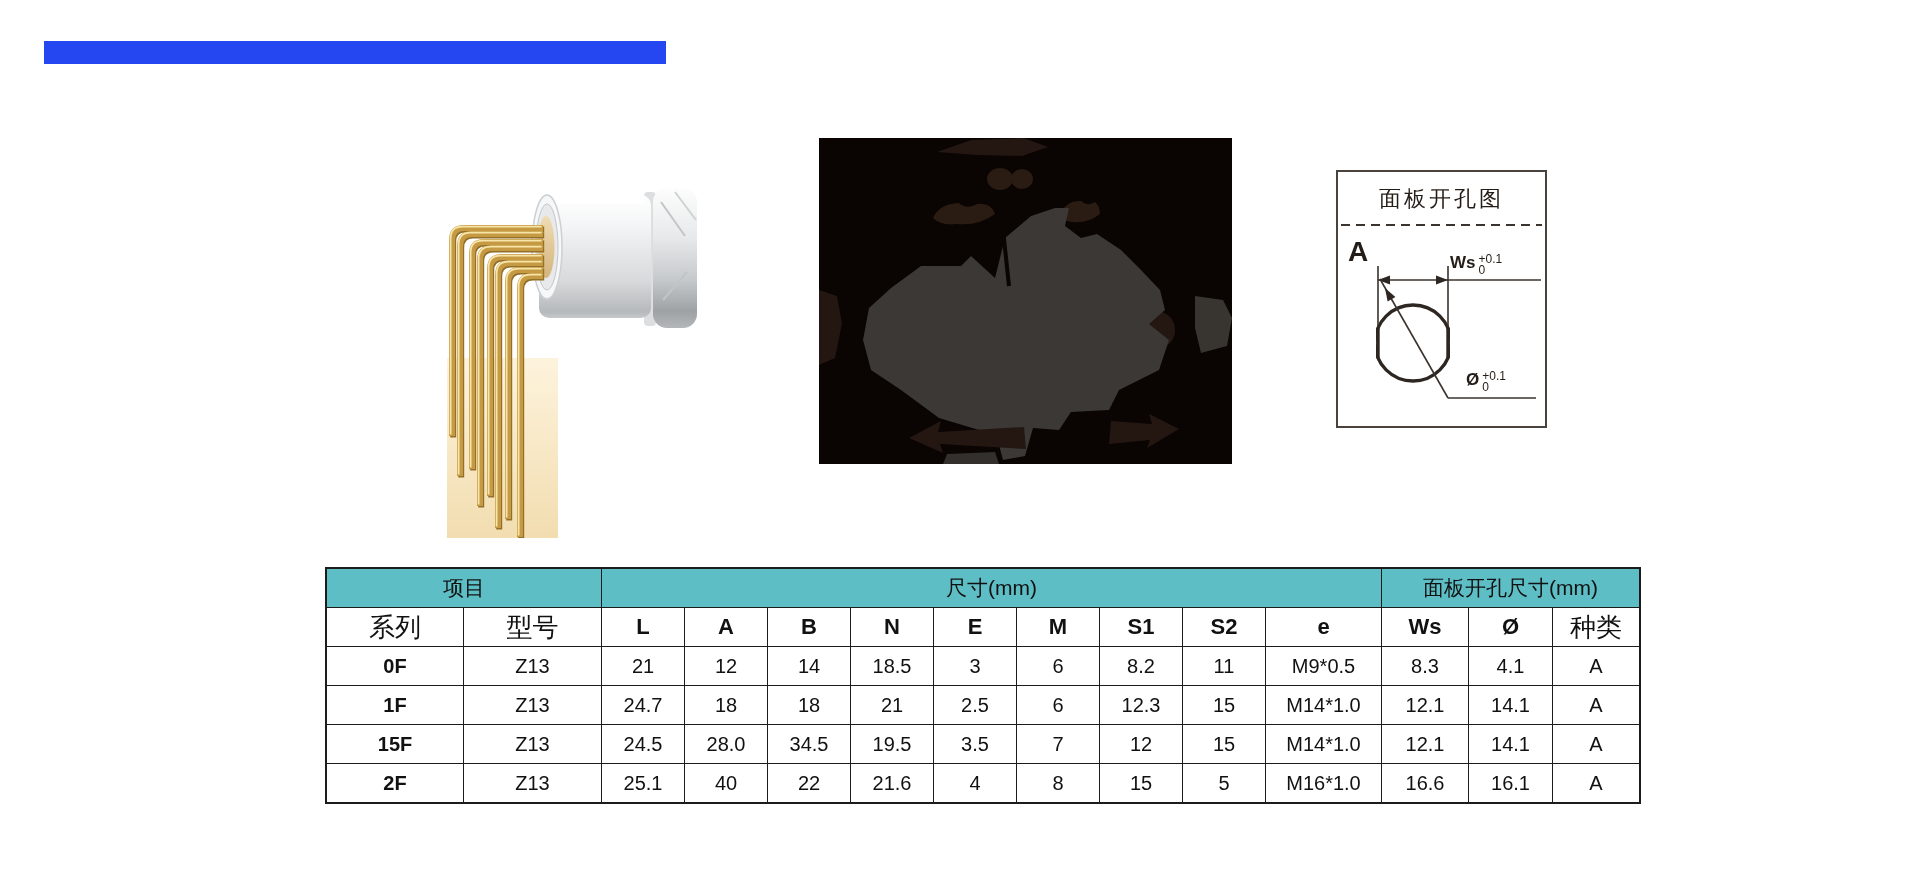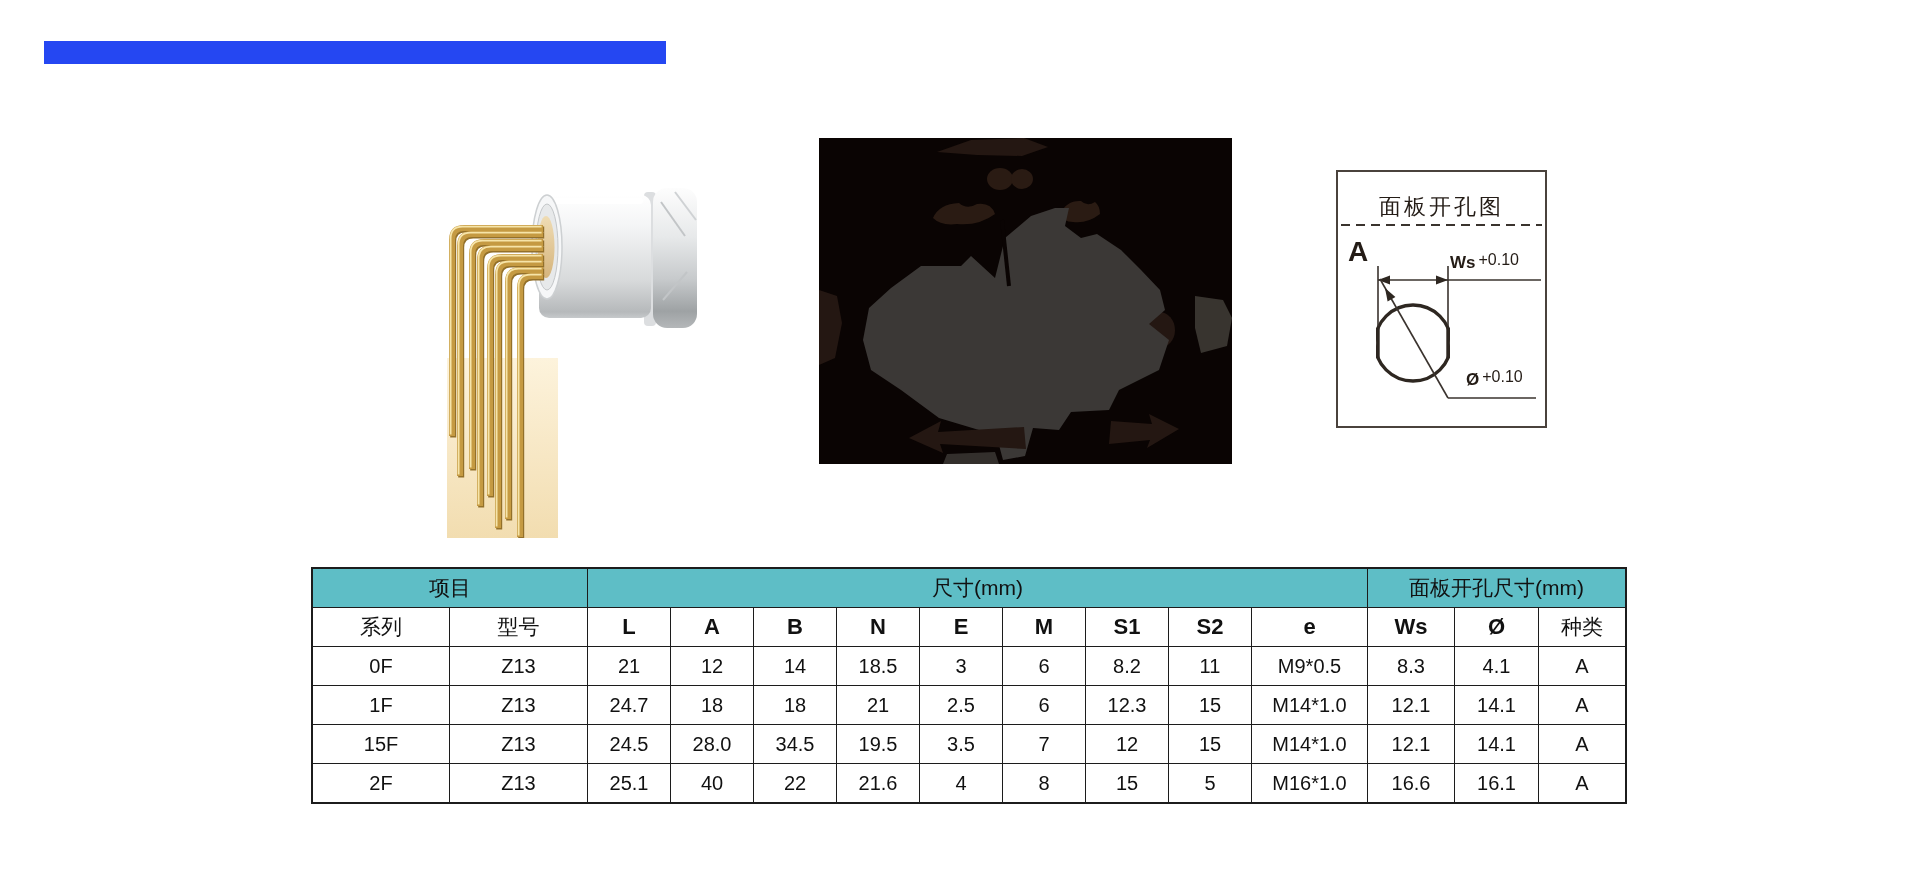--- a/index.html
+++ b/index.html
@@ -19,50 +19,50 @@
   .photo{position:absolute;left:447px;top:178px;width:252px;height:360px;}
   
   .dark-diagram{position:absolute;left:819px;top:138px;width:413px;height:326px;}
   
   .panel-box{
     position:absolute;left:1336px;top:170px;width:211px;height:258px;
     box-sizing:border-box;border:2px solid #4a423c;background:#ffffff;
     color:#241c16;
   }
   .panel-box .pb-title{
-    position:absolute;left:0;right:0;top:20px;text-align:center;
+    position:absolute;left:0;right:0;top:12px;text-align:center;
     font-size:22px;letter-spacing:3px;color:#241c16;
   }
   .panel-box .pb-svg{position:absolute;left:0;top:0;}
   .panel-box .pb-a{
     position:absolute;left:10px;top:64px;font-size:28px;font-weight:bold;
   }
   .dim-group{position:absolute;display:flex;align-items:flex-start;gap:3px;}
   .dim-group .dim-main{font-weight:bold;font-size:17px;line-height:17px;}
-  .dim-group .tol{display:flex;flex-direction:row;font-size:16px;line-height:11px;}
+  .dim-group .tol{display:flex;flex-direction:column;font-size:12px;line-height:11px;}
   .pb-ws{left:112px;top:82px;}
   .pb-dia{left:128px;top:199px;}
   
   .spec-table{
-    position:absolute;left:312px;top:568px;
+    position:absolute;left:326px;top:568px;
     border-collapse:collapse;table-layout:fixed;
     font-size:20px;color:#111111;
   }
   .spec-table th,.spec-table td{
     border:1px solid #1c1c1c;
     text-align:center;vertical-align:middle;
     height:38px;padding:0;overflow:hidden;white-space:nowrap;
   }
   .spec-table .grp{
     background:var(--teal,#5ebec6);
     font-weight:normal;font-size:21px;
   }
   .spec-table .colhead{font-weight:bold;font-size:22px;}
-  .spec-table .colhead.cjk{font-weight:normal;font-size:21px;}
-  .spec-table td.series{font-weight:normal;border-radius:8px;}
+  .spec-table .colhead.cjk{font-weight:normal;font-size:26px;}
+  .spec-table td.series{font-weight:bold;border-radius:8px;}
   .spec-table{outline:1px solid #1c1c1c;}
 </style>
 </head>
 <body>
 
 <div class="page">
 
   <div class="title-bar"></div>
 
   <div class="photo">

